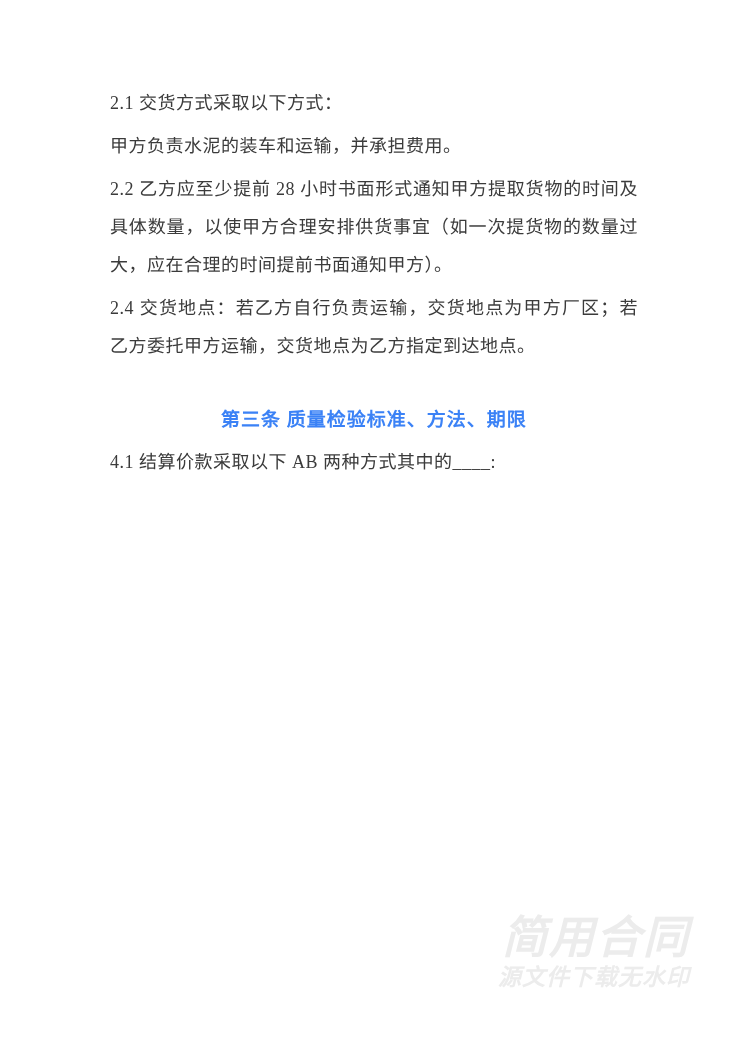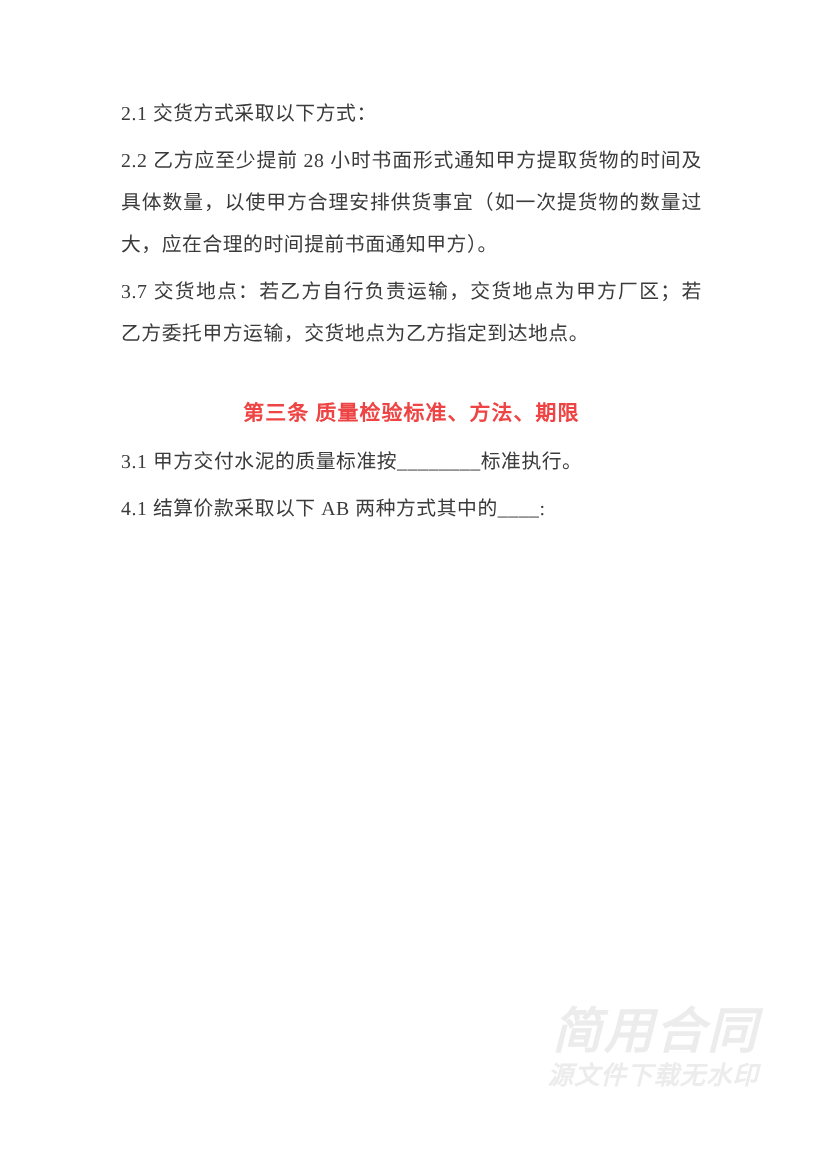--- a/index.html
+++ b/index.html
@@ -27,21 +27,21 @@
     font-size: 18px;
     line-height: 38px;
     margin: 0 0 5px 0;
     text-align: justify;
     text-justify: inter-character;
     letter-spacing: 0.5px;
   }
   .section-heading {
     font-size: 19px;
     font-weight: bold;
-    color: #ef4444;
+    color: #3b82f6;
     text-align: center;
     line-height: 30px;
     margin: 40px 0 8px 0;
     letter-spacing: 1px;
   }
   .watermark {
     position: absolute;
     right: 52px;
     top: 914px;
     text-align: right;
@@ -64,29 +64,29 @@
   }
 </style>
 </head>
 <body>
 
 <div class="page" style="background: rgb(255, 255, 255); color: rgb(59, 59, 59);">
   <div class="content">
 
     <p class="clause">2.1 交货方式采取以下方式：</p>
 
+    <p class="clause">甲方负责水泥的装车和运输，并承担费用。</p>
 
     <p class="clause">2.2 乙方应至少提前 28 小时书面形式通知甲方提取货物的时间及具体数量，以使甲方合理安排供货事宜（如一次提货物的数量过大，应在合理的时间提前书面通知甲方）。</p>
 
 
-    <p class="clause">3.7 交货地点：若乙方自行负责运输，交货地点为甲方厂区；若乙方委托甲方运输，交货地点为乙方指定到达地点。</p>
+    <p class="clause">2.4 交货地点：若乙方自行负责运输，交货地点为甲方厂区；若乙方委托甲方运输，交货地点为乙方指定到达地点。</p>
 
     <h2 class="section-heading">第三条 质量检验标准、方法、期限</h2>
 
-    <p class="clause">3.1 甲方交付水泥的质量标准按________标准执行。</p>
 
 
 
     <p class="clause">4.1 结算价款采取以下 AB 两种方式其中的____:</p>
 
   </div>
 
   <div class="watermark" style="color: rgb(236, 236, 236);">
     <div class="watermark-title">简用合同</div>
     <div class="watermark-subtitle">源文件下载无水印</div>

